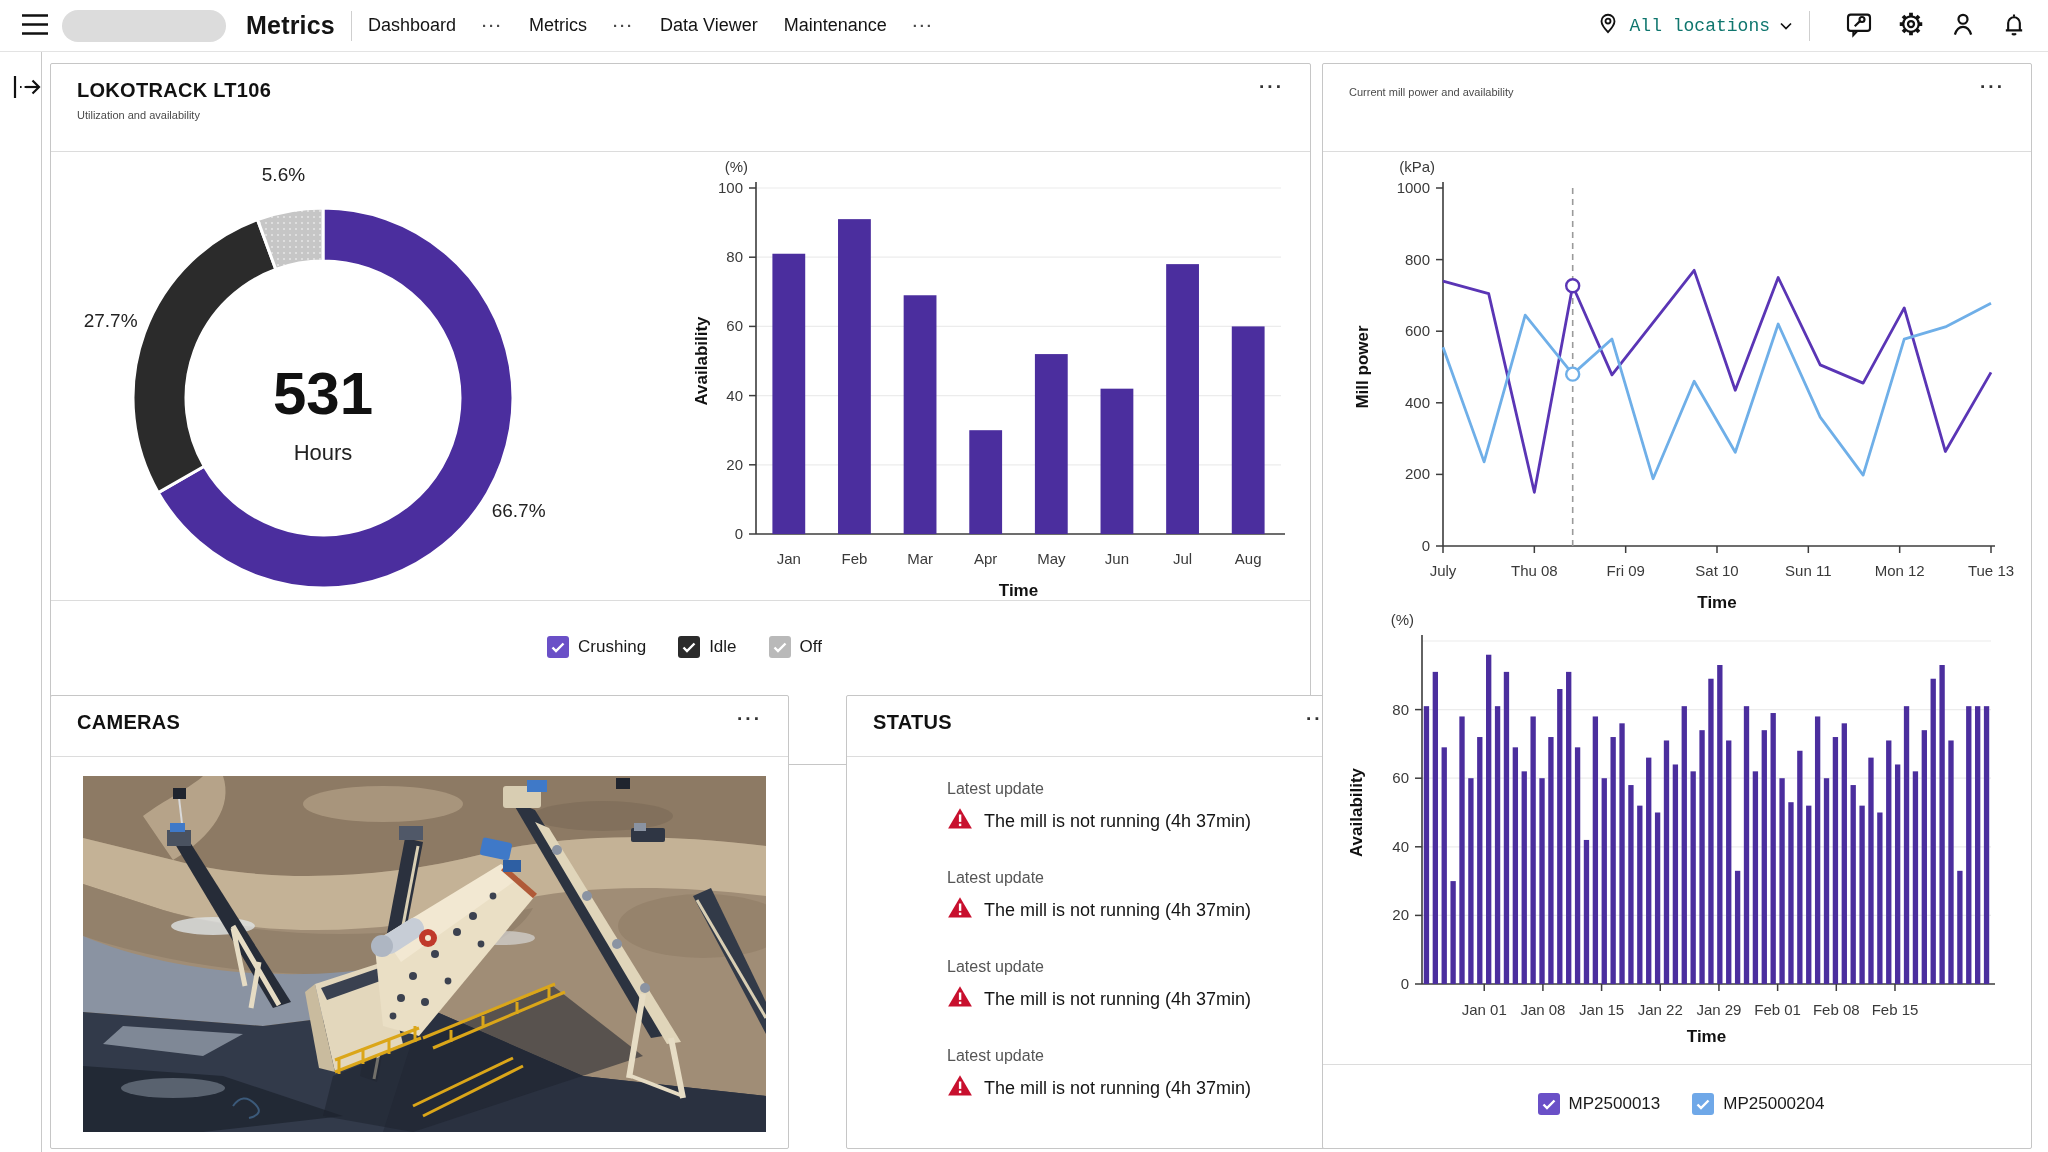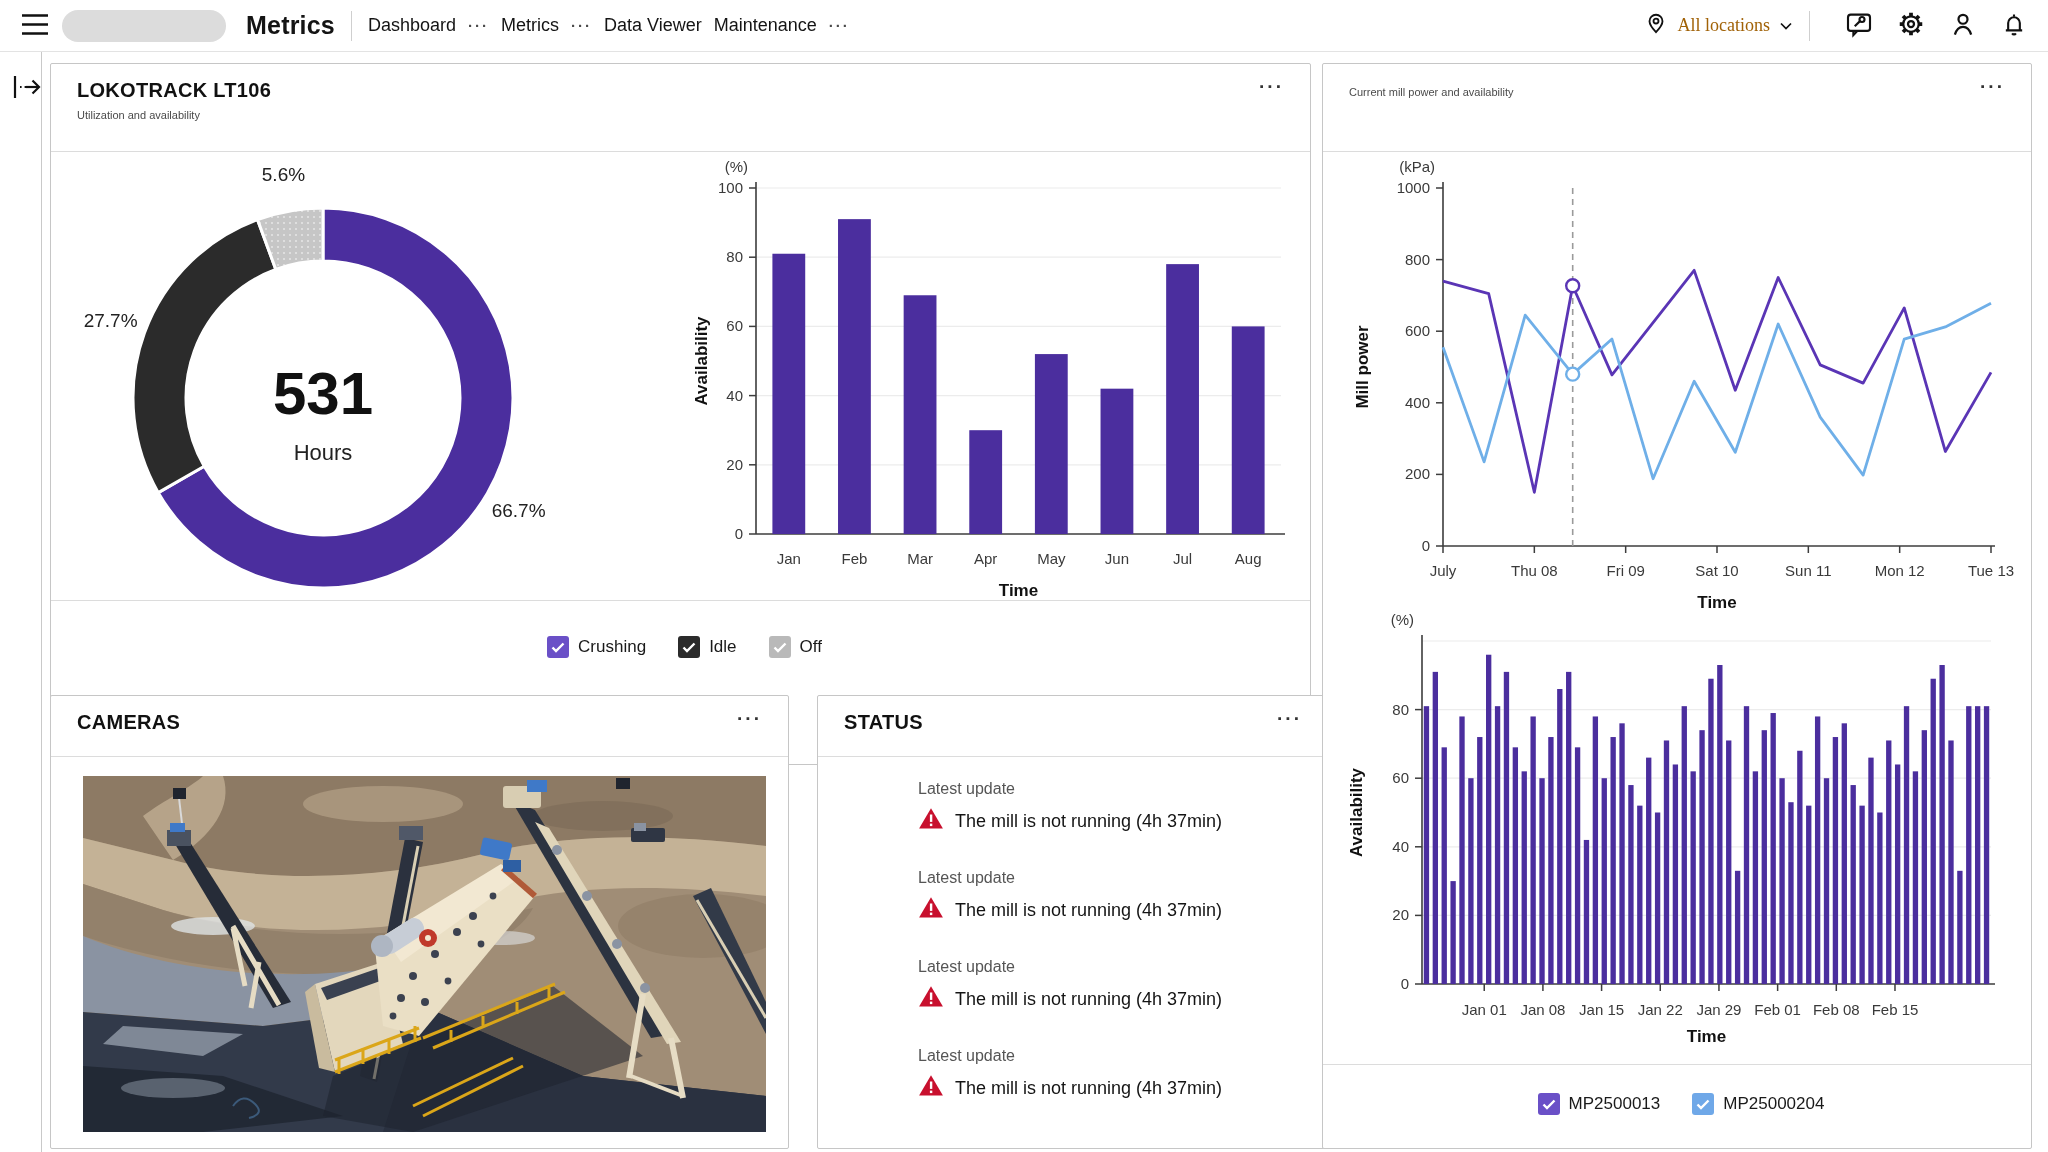--- a/index.html
+++ b/index.html
@@ -7,36 +7,36 @@
     font-family:"Liberation Sans","DejaVu Sans",sans-serif; color:#141414; }
   body { position:relative; overflow:hidden; }
 
   
   .nav { position:absolute; left:0; top:0; width:2048px; height:52px; background:#fff;
     border-bottom:1px solid #e3e3e3; display:flex; align-items:center; padding:0 16px; z-index:5; }
   .iconbtn { background:none; border:none; cursor:pointer; display:flex; align-items:center; justify-content:center; padding:4px; }
   .logo-pill { width:164px; height:32px; border-radius:16px; background:#dcdcdc; margin-left:8px; }
   .product { font-size:25px; font-weight:700; margin-left:20px; letter-spacing:.2px; }
   .vdiv { width:1px; height:30px; background:#cfcfcf; margin:0 16px; }
-  .navitems { display:flex; align-items:center; gap:12px; font-size:18px; }
+  .navitems { display:flex; align-items:center; gap:26px; font-size:18px; }
   .navitems .nav-link { cursor:pointer; }
   .dots { font-weight:700; letter-spacing:2px; color:#4a4a4a; font-size:15px; cursor:pointer; }
   .navright { margin-left:auto; display:flex; align-items:center; }
   .locbtn { display:flex; align-items:center; gap:9px; background:none; border:none; font-size:18px;
-    font-family:Liberation Serif, serif; color:#a16207; cursor:pointer; }
+    font-family:Liberation Mono, monospace; color:#0f766e; cursor:pointer; }
   .navright .iconbtn { margin-left:14px; }
 
   
   .vline { position:absolute; left:41px; top:52px; bottom:0; width:1px; background:#c9c9c9; }
   .expand { position:absolute; left:9px; top:72px; cursor:pointer; }
 
   .card { position:absolute; background:#fff; border:1px solid #c6c6c6; border-radius:2px; }
   .card-lt     { left:50px;  top:63px;  width:1261px; height:702px; }
   .card-cam    { left:50px;  top:695px; width:739px;  height:454px; }
-  .card-status { left:817px; top:695px; width:512px;  height:454px; }
+  .card-status { left:846px; top:695px; width:512px;  height:454px; }
   .card-mill   { left:1322px;top:63px;  width:710px;  height:1086px; }
 
   .card-header { position:relative; padding:15px 26px 0 26px; }
   .card-title { font-size:20px; font-weight:600; letter-spacing:.3px; color:#111; }
   .card-sub { font-size:11px; color:#4a4a4a; margin-top:7px; }
   .menu-btn { position:absolute; right:26px; top:12px; background:none; border:none; font-size:19px;
     font-weight:700; letter-spacing:2px; color:#333; cursor:pointer; }
   .hdr-line { position:absolute; left:0; right:0; height:1px; background:#dcdcdc; }
   .card-lt .hdr-line, .card-mill .hdr-line { top:87px; }
   .card-cam .hdr-line, .card-status .hdr-line { top:60px; }

